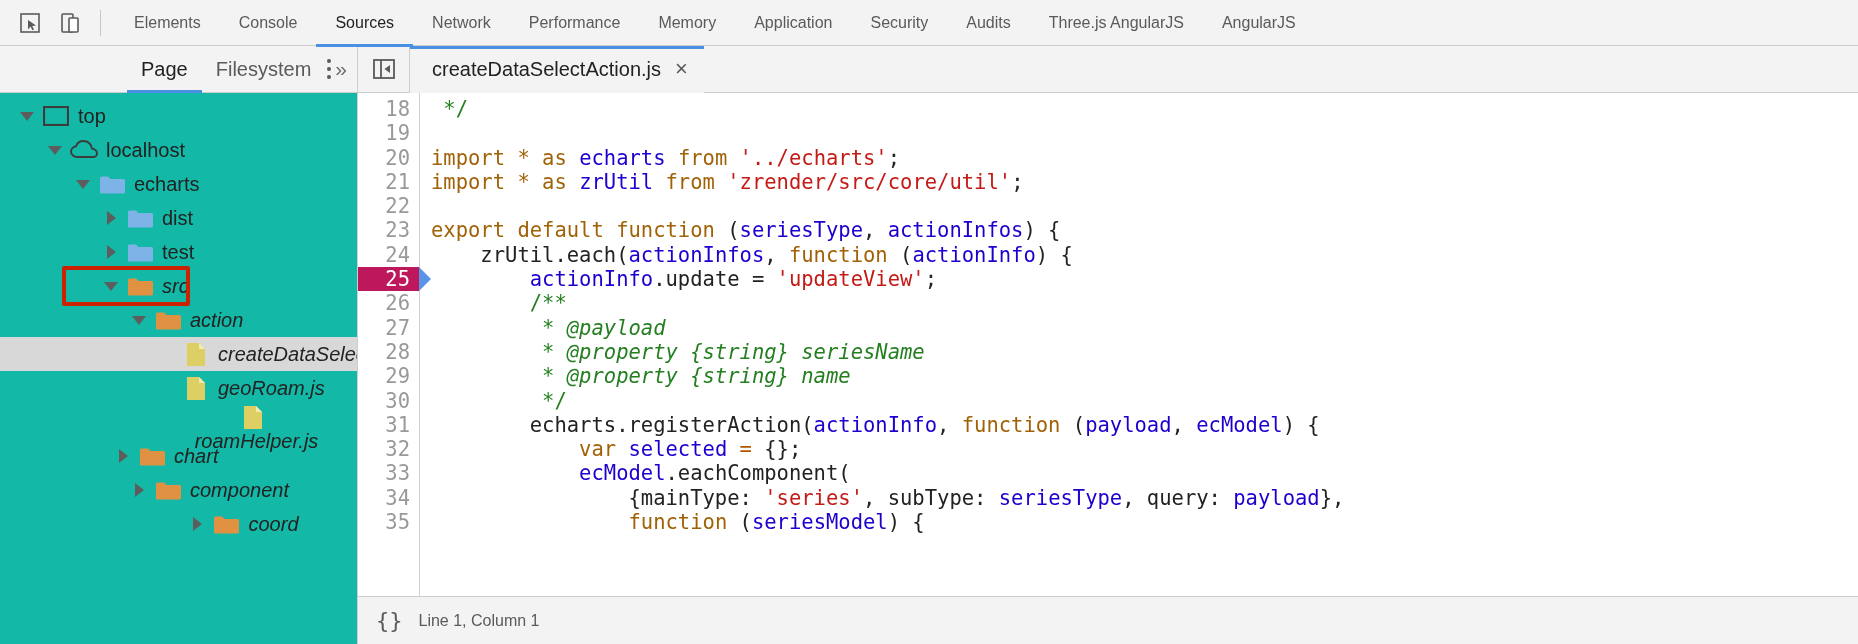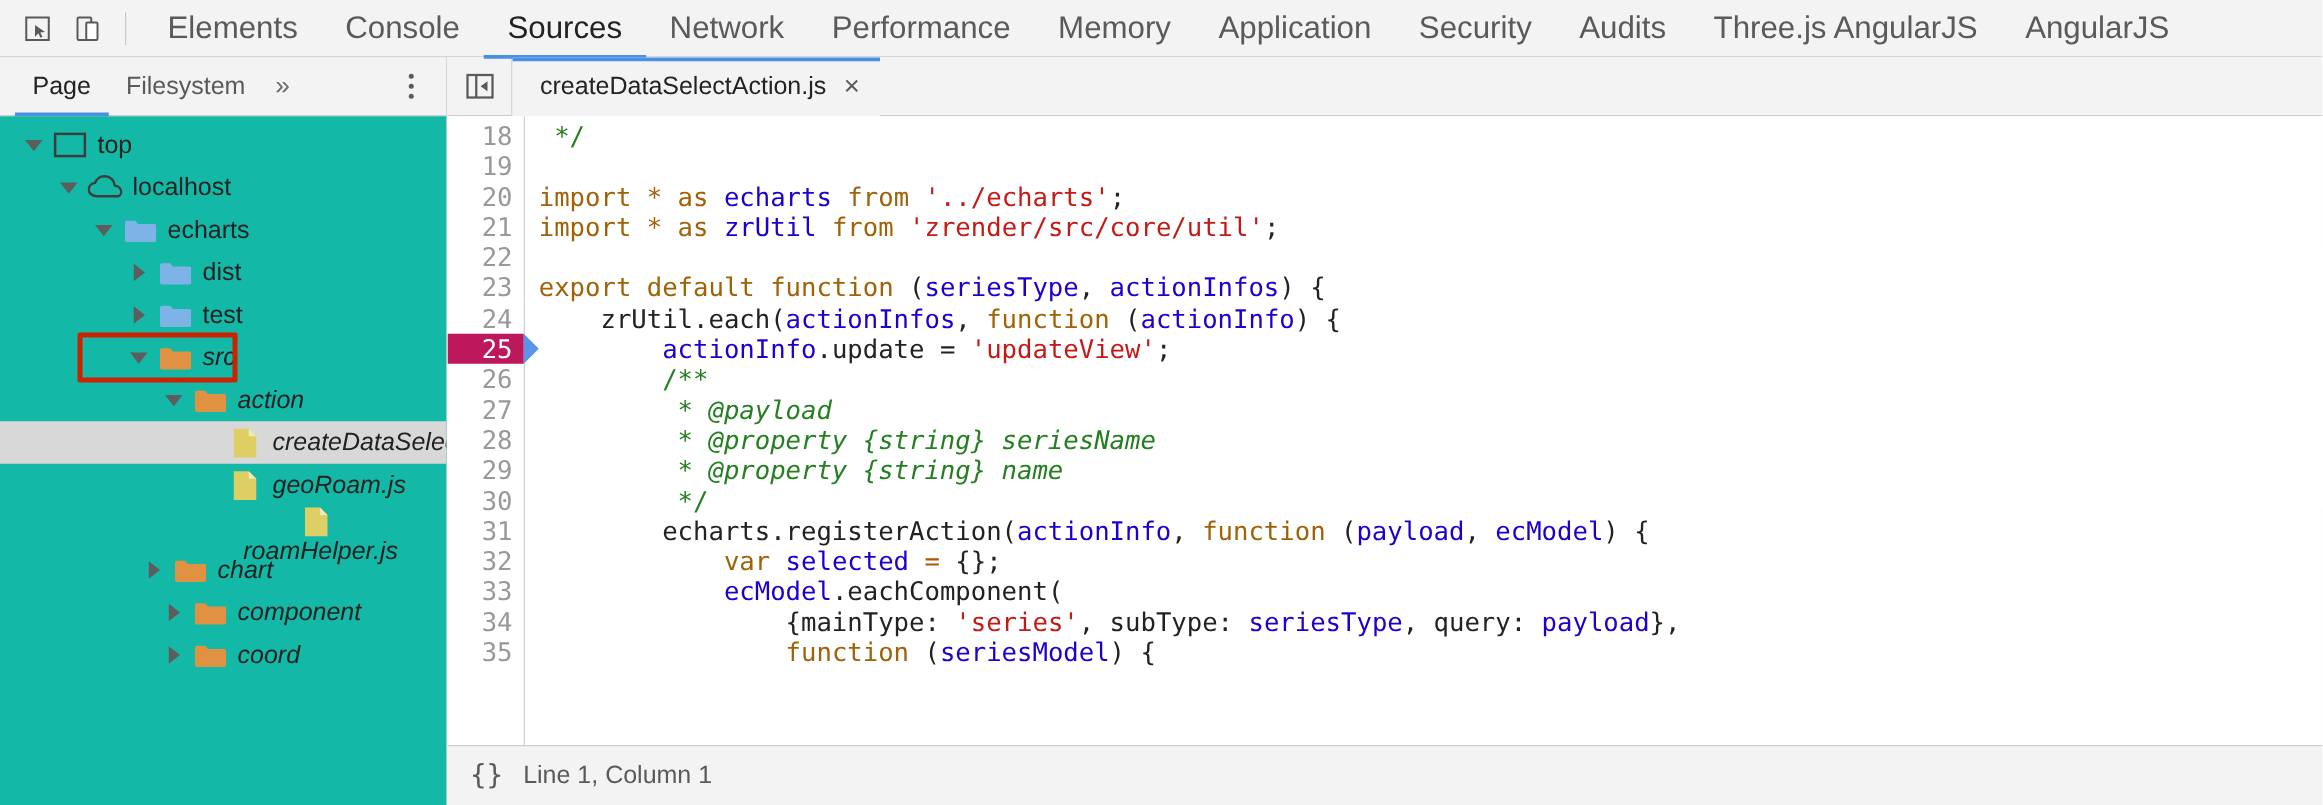--- a/index.html
+++ b/index.html
@@ -30,21 +30,21 @@
   }
   .tb-icon-btn svg { display: block; }
   .tb-sep {
     width: 1px; height: 26px; background: #c7c7c7;
     margin: 0 14px 0 10px;
   }
   .main-tab {
     height: 46px;
     display: flex; align-items: center;
     padding: 0 19px;
-    font-size: 25px;
+    font-size: 16px;
     color: #5a5a5a;
     cursor: pointer;
     white-space: nowrap;
     position: relative;
   }
   .main-tab.active { color: #222222; }
   .main-tab.active::after {
     content: ""; position: absolute;
     left: 0; right: 0; bottom: -1px; height: 3px;
     background: #4a90e2;
@@ -59,20 +59,21 @@
     display: flex; flex-direction: column;
     background: #f3f3f3;
     border-right: 1px solid #cdcdcd;
   }
   .nav-tabbar {
     height: 47px; min-height: 47px;
     display: flex; align-items: center;
     border-bottom: 1px solid #cdcdcd;
     padding-left: 12px;
     position: relative;
+    justify-content: flex-end;
   }
   .nav-tab {
     height: 46px; display: flex; align-items: center;
     padding: 0 14px;
     font-size: 20px; color: #5a5a5a;
     cursor: pointer; position: relative;
     white-space: nowrap;
   }
   .nav-tab.active { color: #222; }
   .nav-tab.active::after {
@@ -231,21 +232,21 @@
     border-top: 1px solid #cdcdcd;
     display: flex; align-items: center;
     padding-left: 18px;
     gap: 16px;
   }
   .sb-braces {
     font-family: "DejaVu Sans Mono", monospace;
     font-size: 22px; color: #5a5a5a;
     cursor: pointer;
   }
-  .sb-text { font-size: 20px; color: #5a5a5a; }
+  .sb-text { font-size: 16px; color: #5a5a5a; }
 </style>
 </head>
 <body>
 
 <div class="devtools">
 
   <div class="main-tabbar">
     <div class="tb-icon-btn">
       <svg width="24" height="24" viewBox="0 0 24 24">
         <path d="M3 3 h8 v2 h-6 v6 h-2 z M21 3 v8 h-2 v-6 h-6 v-2 z M3 21 v-8 h2 v6 h6 v2 z M21 21 h-8 v-2 h6 v-6 h2 z" fill="none"></path>
@@ -438,21 +439,21 @@
             <span class="tw">
               <span class="arrow-right"></span>
             </span>
             <span class="ticon">
               <svg width="26" height="21" viewBox="0 0 26 21">
                 <path d="M1 4 a1.5 1.5 0 0 1 1.5-1.5 h6.6 l2.2 2.6 h13.2 a1.5 1.5 0 0 1 1.5 1.5 v11.4 a1.5 1.5 0 0 1 -1.5 1.5 h-22 a1.5 1.5 0 0 1 -1.5 -1.5 z" fill="#e09242"></path>
               </svg>
             </span>
             <span class="tlabel italic">component</span>
           </div>
-          <div class="tree-row" style="padding-left: 128px;">
+          <div class="tree-row" style="padding-left: 128px; justify-content: center;">
             <span class="tw">
               <span class="arrow-right"></span>
             </span>
             <span class="ticon">
               <svg width="26" height="21" viewBox="0 0 26 21">
                 <path d="M1 4 a1.5 1.5 0 0 1 1.5-1.5 h6.6 l2.2 2.6 h13.2 a1.5 1.5 0 0 1 1.5 1.5 v11.4 a1.5 1.5 0 0 1 -1.5 1.5 h-22 a1.5 1.5 0 0 1 -1.5 -1.5 z" fill="#e09242"></path>
               </svg>
             </span>
             <span class="tlabel italic">coord</span>
           </div>

